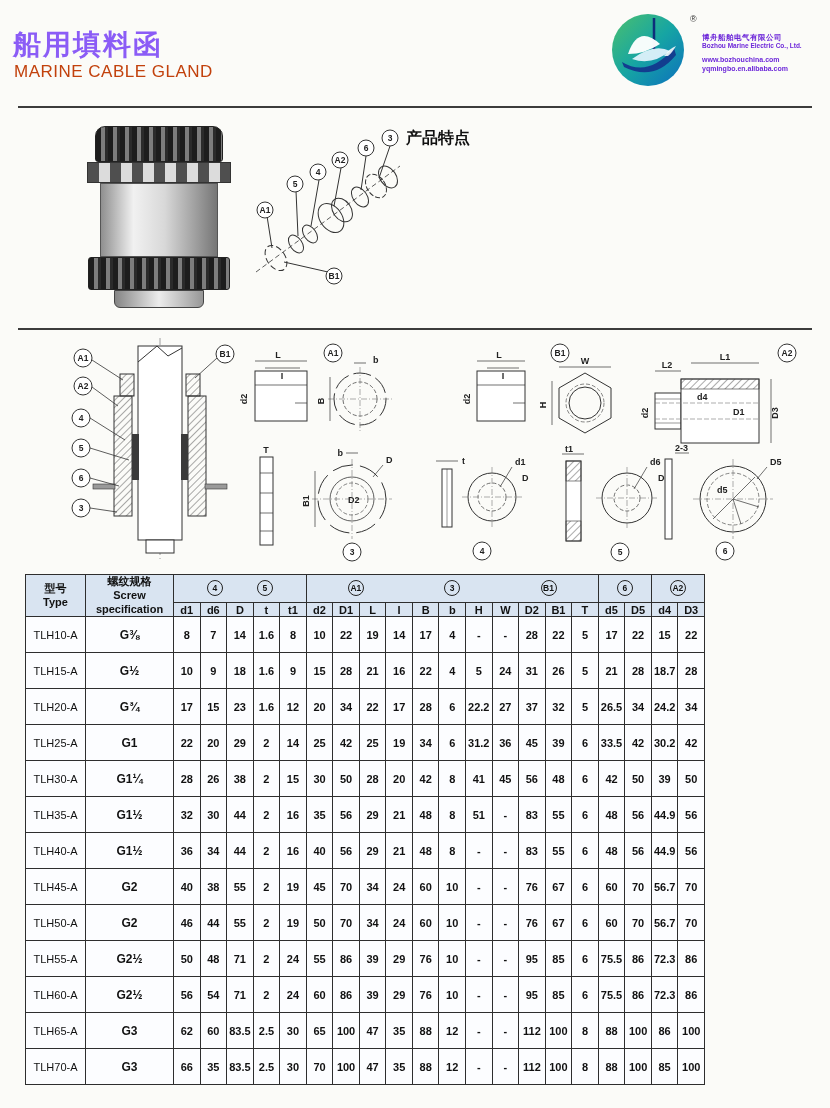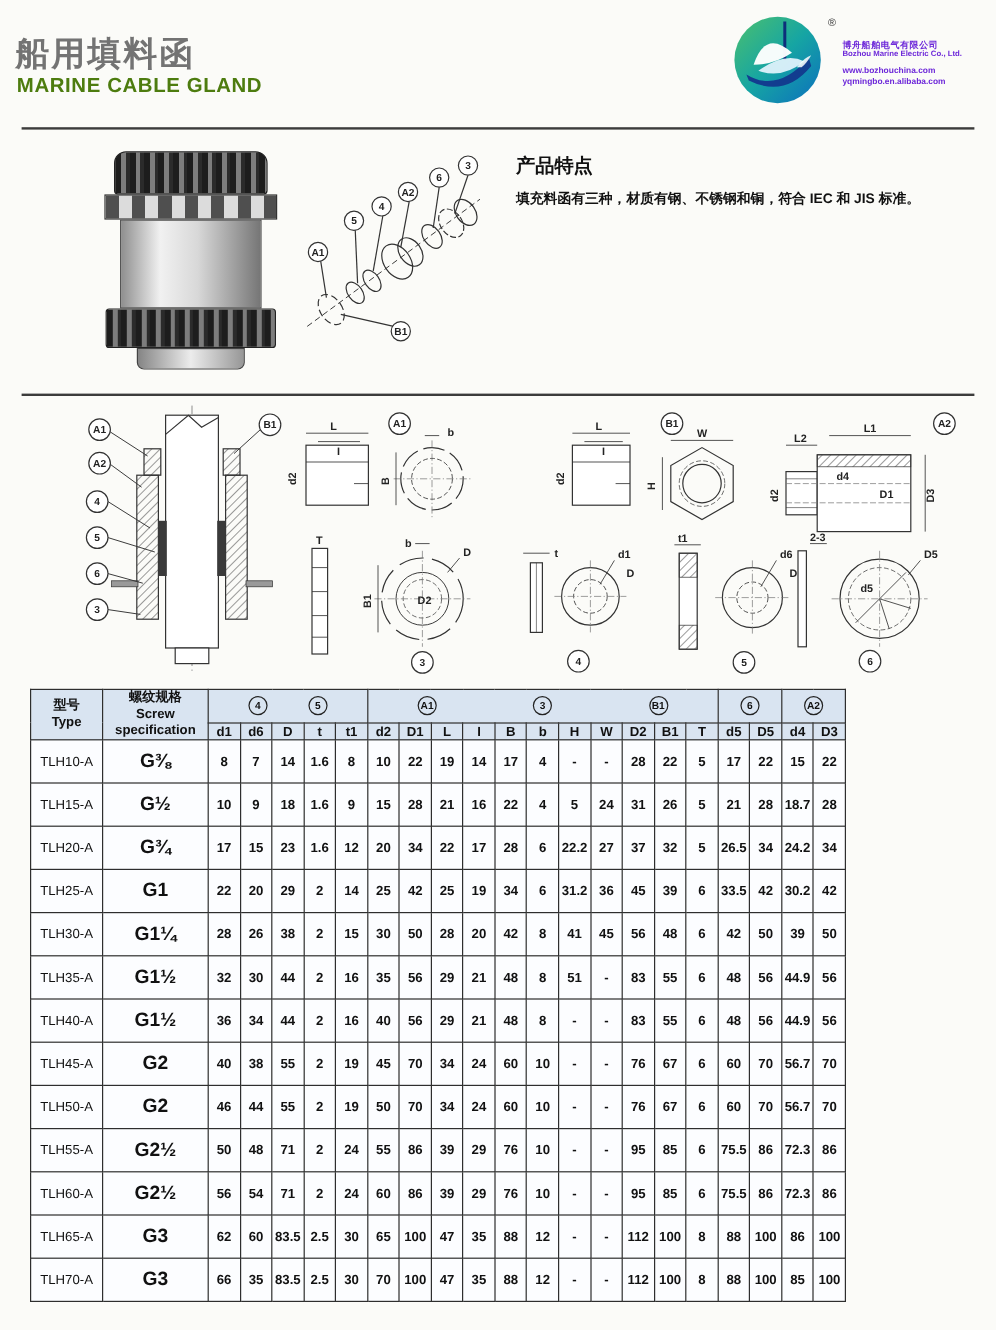--- a/index.html
+++ b/index.html
@@ -2,53 +2,53 @@
 <html><head>
 <meta charset="utf-8">
 <style>
   html,body{margin:0;padding:0;}
   body{
     width:830px;height:1108px;position:relative;overflow:hidden;
     background:#fbfbf8;font-family:"Liberation Sans",sans-serif;color:#111;
   }
   .abs{position:absolute;}
   
-  .title-zh{left:13px;top:26px;font-size:28px;font-weight:bold;color:#737373;letter-spacing:2px;}
-  .title-en{left:14px;top:62px;font-size:17px;font-weight:bold;color:#4d7c0f;letter-spacing:.5px;}
+  .title-zh{left:13px;top:26px;font-size:28px;font-weight:bold;color:#8b5cf6;letter-spacing:2px;}
+  .title-en{left:14px;top:62px;font-size:17px;font-weight:normal;color:#c2410c;letter-spacing:.5px;}
   .rule{left:18px;width:794px;height:0;border-top:2px solid #3c3c3c;}
   .logo-text{left:702px;top:33px;width:114px;line-height:1.25;color:#6d28d9;}
   .logo-text .l1{font-size:7.5px;font-weight:bold;letter-spacing:.5px;white-space:nowrap;}
   .logo-text .l2{font-size:6.5px;font-weight:bold;white-space:nowrap;}
   .logo-text .l3,.logo-text .l4{font-size:7px;font-weight:bold;white-space:nowrap;margin-top:1px;}
   .logo-text .l3{margin-top:5px;}
   
   .photo{left:84px;top:126px;width:150px;height:182px;display:flex;flex-direction:column;align-items:center;}
   .ph-knurl{background:repeating-linear-gradient(90deg,#1d1d1d 0 5px,#7d7d7d 5px 9px,#2b2b2b 9px 12px);border:1px solid #222;}
   .ph-top{width:126px;height:34px;border-radius:10px 10px 3px 3px;}
   .ph-collar{width:142px;height:20px;background:repeating-linear-gradient(90deg,#4f4f4f 0 11px,#dcdcdc 11px 22px);border:1px solid #333;}
   .ph-body{width:116px;height:72px;background:linear-gradient(90deg,#8f8f8f,#f1f1f1 28%,#d8d8d8 55%,#9e9e9e 82%,#767676);border:1px solid #555;}
   .ph-bot{width:140px;height:32px;border-radius:3px;}
   .ph-base{width:88px;height:16px;background:linear-gradient(90deg,#858585,#ececec,#979797);border:1px solid #444;border-radius:0 0 6px 6px;}
   
-  .features{left:430px;top:128px;width:394px;}
+  .features{left:406px;top:128px;width:394px;}
   .feat-h-zh{font-size:16px;font-weight:bold;margin:0 0 9px 0;}
   .feat-p-zh{font-size:11.5px;font-weight:600;margin:0 0 16px 0;}
   .feat-h-en{font-size:19px;font-weight:bold;margin:0 0 7px 0;}
   .feat-p-en{font-size:12px;font-weight:600;line-height:1.5;margin:0;}
   
   svg text{font-family:"Liberation Sans",sans-serif;}
   .dimtxt{font-size:9px;fill:#222;font-weight:bold;}
   .calltxt{font-size:8.5px;fill:#222;font-weight:bold;}
   
   .spec-table{left:25px;top:574px;width:680px;border-collapse:collapse;table-layout:fixed;}
   .spec-table th,.spec-table td{border:1px solid #2e2e2e;text-align:center;vertical-align:middle;padding:0 1px;}
   .spec-table thead th{background:#d9e4f1;font-size:11px;font-weight:bold;color:#111;}
   .spec-table tbody td{background:#fcfdff;font-size:11px;font-weight:600;height:35px;}
   .spec-table tbody td.typ{font-weight:normal;font-size:11px;}
-  .spec-table tbody td.scr{font-weight:bold;font-size:16px;}
+  .spec-table tbody td.scr{font-weight:bold;font-size:12px;}
   .hd-2line{font-size:11px;line-height:1.25;}
   .grp-inner{display:flex;align-items:center;justify-content:space-around;height:24px;}
   .grp-inner.two{justify-content:center;gap:34px;}
   .grp-inner.one{justify-content:center;}
   .circ{width:14px;height:14px;border:1.5px solid #222;border-radius:50%;display:inline-flex;
         align-items:center;justify-content:center;font-size:8.5px;font-weight:bold;background:transparent;flex:0 0 auto;}
 </style>
 </head>
 <body>
 
@@ -123,21 +123,20 @@
     <text class="calltxt" x="57" y="67" text-anchor="middle">5</text>
     <circle cx="27" cy="90" r="8" fill="#fff" stroke="#333"></circle>
     <text class="calltxt" x="27" y="93" text-anchor="middle">A1</text>
     <circle cx="96" cy="156" r="8" fill="#fff" stroke="#333"></circle>
     <text class="calltxt" x="96" y="159" text-anchor="middle">B1</text>
   </g>
 </svg>
 
 <div class="abs features">
   <p class="feat-h-zh">产品特点</p>
-  <p class="feat-p-zh">填充料函有三种，材质有钢、不锈钢和铜，符合 IEC 和 JIS 标准。</p>
 </div>
 
 <div class="abs rule" style="top:328px;"></div>
 
 <svg class="abs" style="left:15px;top:336px;" width="800" height="232" viewBox="0 0 800 232">
   <defs>
     <pattern id="hatch" width="5" height="5" patternUnits="userSpaceOnUse" patternTransform="rotate(45)">
       <line x1="0" y1="0" x2="0" y2="5" stroke="#555" stroke-width="1"></line>
     </pattern>
   </defs>

